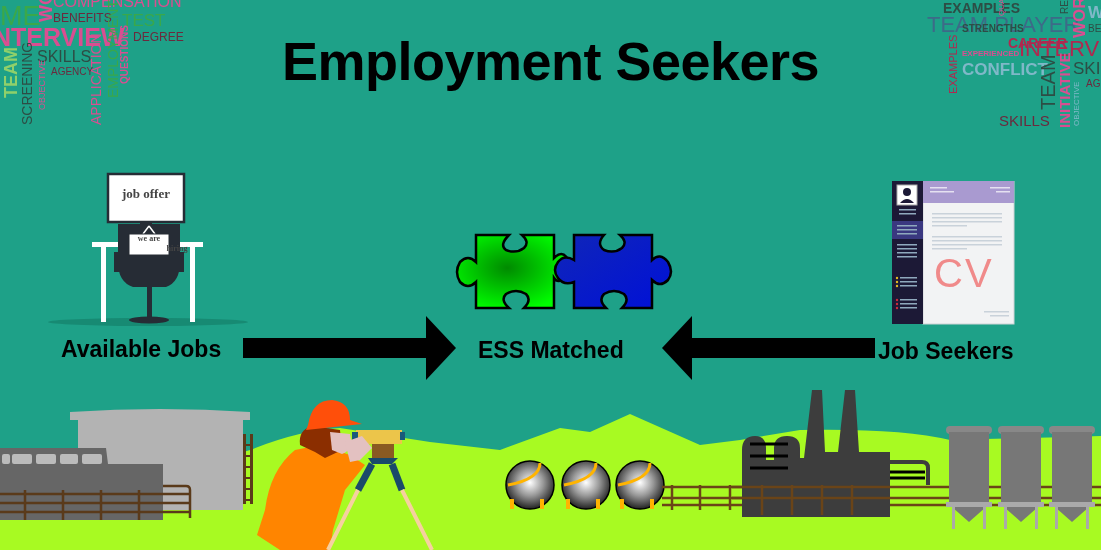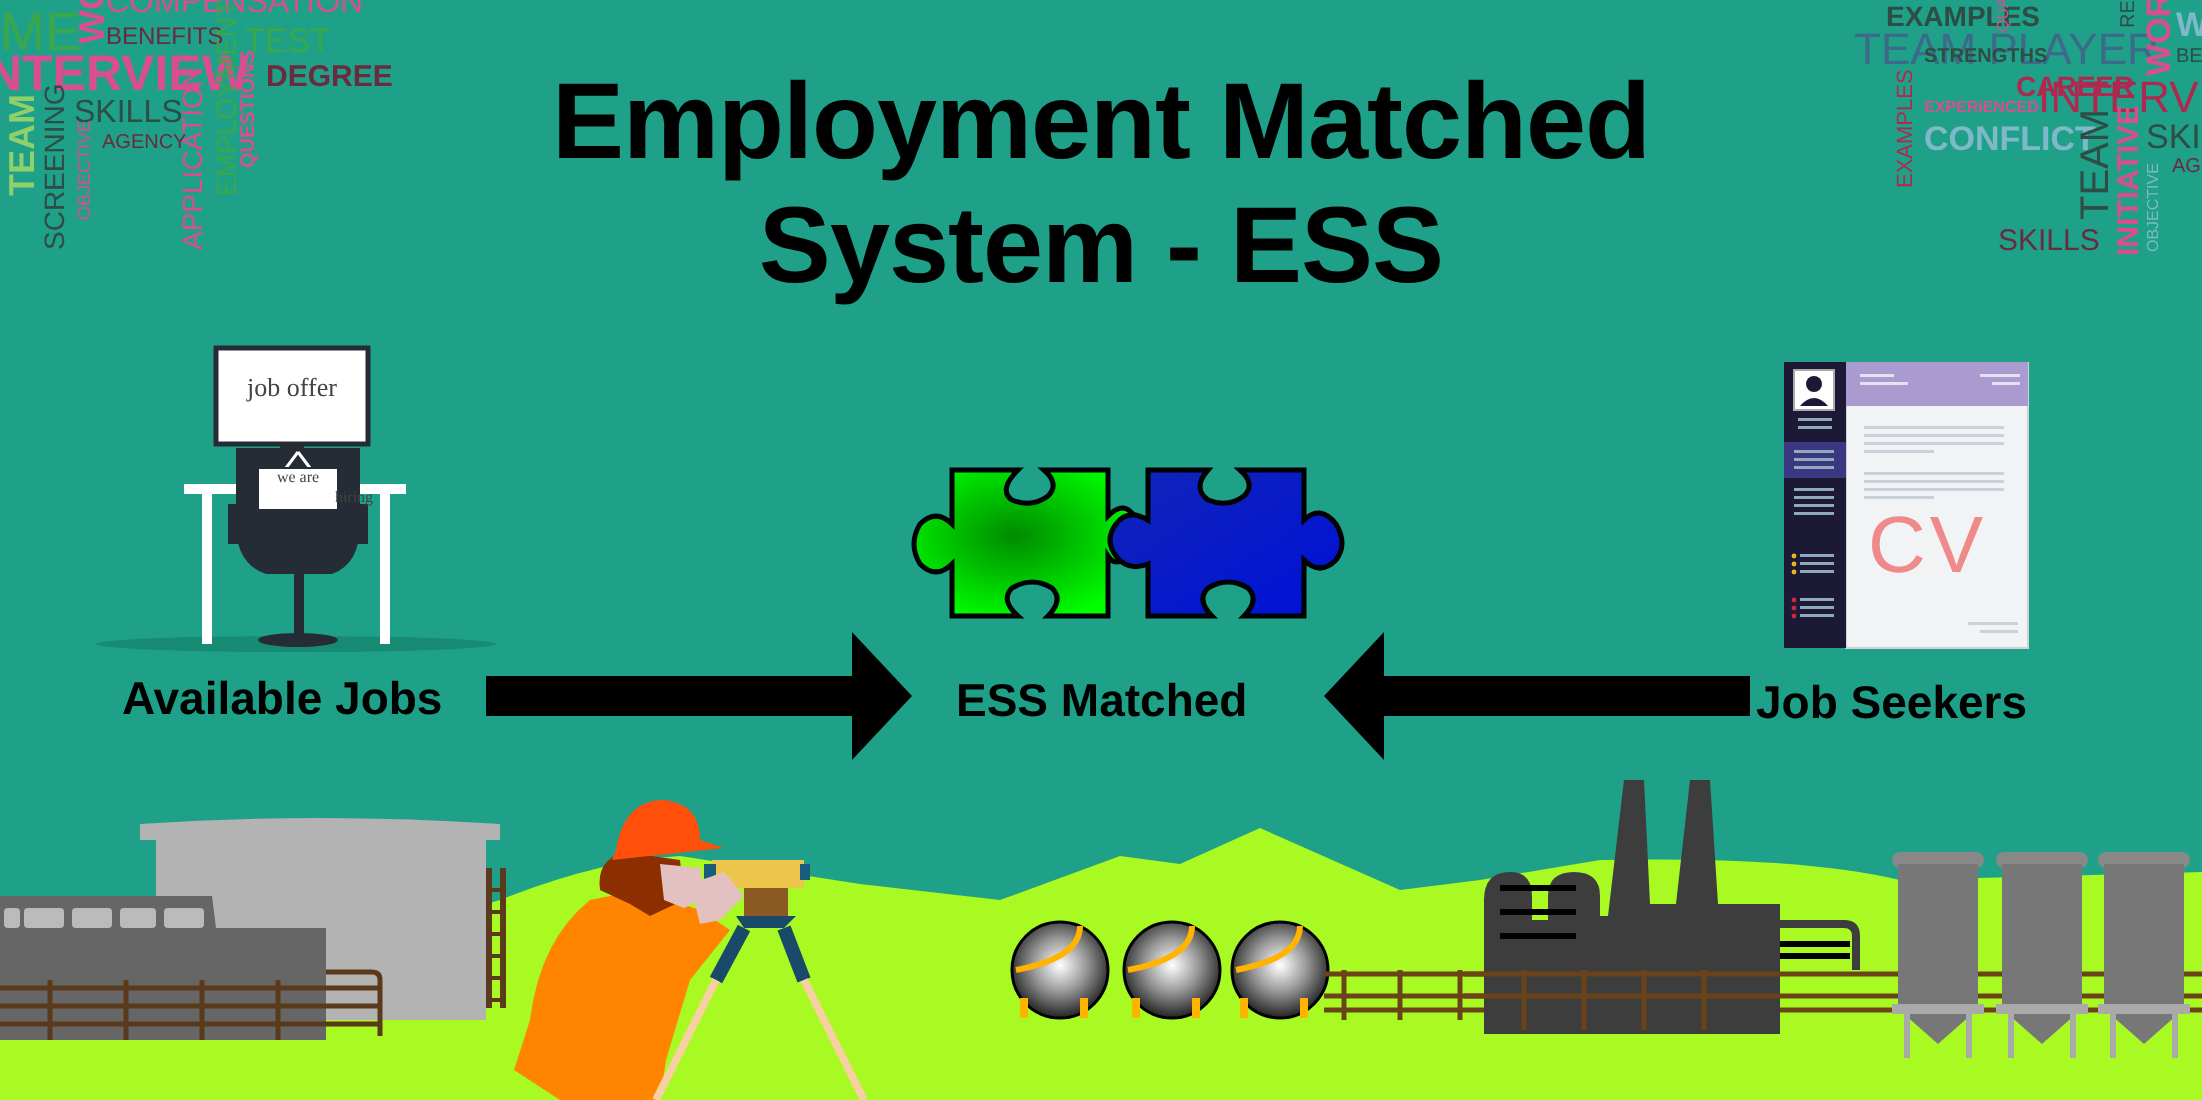--- a/index.html
+++ b/index.html
@@ -14,21 +14,21 @@
 </head>
 <body>
 
 <div>
   <span class="wc" style="left:0;top:3px;font-size:27px;color:#3aa84a;">ME</span>
   <span class="wc v" style="left:37px;top:22px;font-size:18px;color:#d94e91;font-weight:bold;">WO</span>
   <span class="wc" style="left:53px;top:-6px;font-size:16px;color:#d94e91;">COMPENSATION</span>
   <span class="wc" style="left:53px;top:12px;font-size:12px;color:#6b2a3e;">BENEFITS</span>
   <span class="wc" style="left:122px;top:12px;font-size:17px;color:#3aa84a;">TEST</span>
   <span class="wc" style="left:-14px;top:25px;font-size:25px;color:#d94e91;font-weight:bold;">INTERVIEW</span>
-  <span class="wc" style="left:133px;top:31px;font-size:15px;color:#6b2a3e;font-weight:bold;">DEGREE</span>
+  <span class="wc" style="left:133px;top:31px;font-size:12px;color:#6b2a3e;">DEGREE</span>
   <span class="wc v" style="left:2px;top:98px;font-size:18px;color:#8fd06a;font-weight:bold;">TEAM</span>
   <span class="wc v" style="left:20px;top:125px;font-size:14px;color:#2d4d45;">SCREENING</span>
   <span class="wc" style="left:37px;top:49px;font-size:16px;color:#2d4d45;">SKILLS</span>
   <span class="wc v" style="left:38px;top:110px;font-size:9px;color:#d94e91;">OBJECTIVE</span>
   <span class="wc" style="left:51px;top:67px;font-size:10px;color:#6b2a3e;">AGENCY</span>
   <span class="wc v" style="left:89px;top:125px;font-size:14px;color:#d94e91;">APPLICATION</span>
   <span class="wc v" style="left:106px;top:98px;font-size:14px;color:#3aa84a;">EMPLOYMENT</span>
   <span class="wc v" style="left:120px;top:84px;font-size:10px;color:#d94e91;font-weight:bold;">QUESTIONS</span>
 </div>
 
@@ -48,25 +48,24 @@
   <span class="wc" style="left:962px;top:61px;font-size:17px;color:#7fb8c8;font-weight:bold;">CONFLICT</span>
   <span class="wc v" style="left:1038px;top:110px;font-size:20px;color:#2d4d45;">TEAM</span>
   <span class="wc v" style="left:1057px;top:128px;font-size:15px;color:#d94e91;font-weight:bold;">INITIATIVE</span>
   <span class="wc" style="left:1073px;top:60px;font-size:17px;color:#2d4d45;">SKIL</span>
   <span class="wc" style="left:1086px;top:79px;font-size:10px;color:#6b2a3e;">AGE</span>
   <span class="wc v" style="left:1073px;top:126px;font-size:8px;color:#7fb8c8;">OBJECTIVE</span>
   <span class="wc" style="left:999px;top:113px;font-size:15px;color:#6b2a3e;">SKILLS</span>
 </div>
 
 <div class="abs title">
-  <div>Employment Matched</div>
-  <div>System - ESS</div>
-</div>
-
-<div class="abs" style="left:48px;top:172px;width:205px;height:155px;">
+  <div>Employment Seekers</div>
+</div>
+
+<div class="abs" style="left:48px;top:172px;width:205px;height:155px;font-weight:bold;">
   <svg width="205" height="155" viewBox="0 0 205 155">
     <ellipse cx="100" cy="150" rx="100" ry="4" fill="#178a73"></ellipse>
 
     <rect x="44" y="70" width="111" height="5" fill="#fff"></rect>
     <rect x="53" y="75" width="5" height="75" fill="#fff"></rect>
     <rect x="142" y="75" width="5" height="75" fill="#fff"></rect>
 
     <path d="M70 52 L132 52 L132 90 Q132 110 118 115 L85 115 Q70 110 70 90 Z" fill="#262c35"></path>
     <rect x="66" y="80" width="6" height="20" fill="#262c35"></rect>
     <rect x="130" y="80" width="6" height="20" fill="#262c35"></rect>

